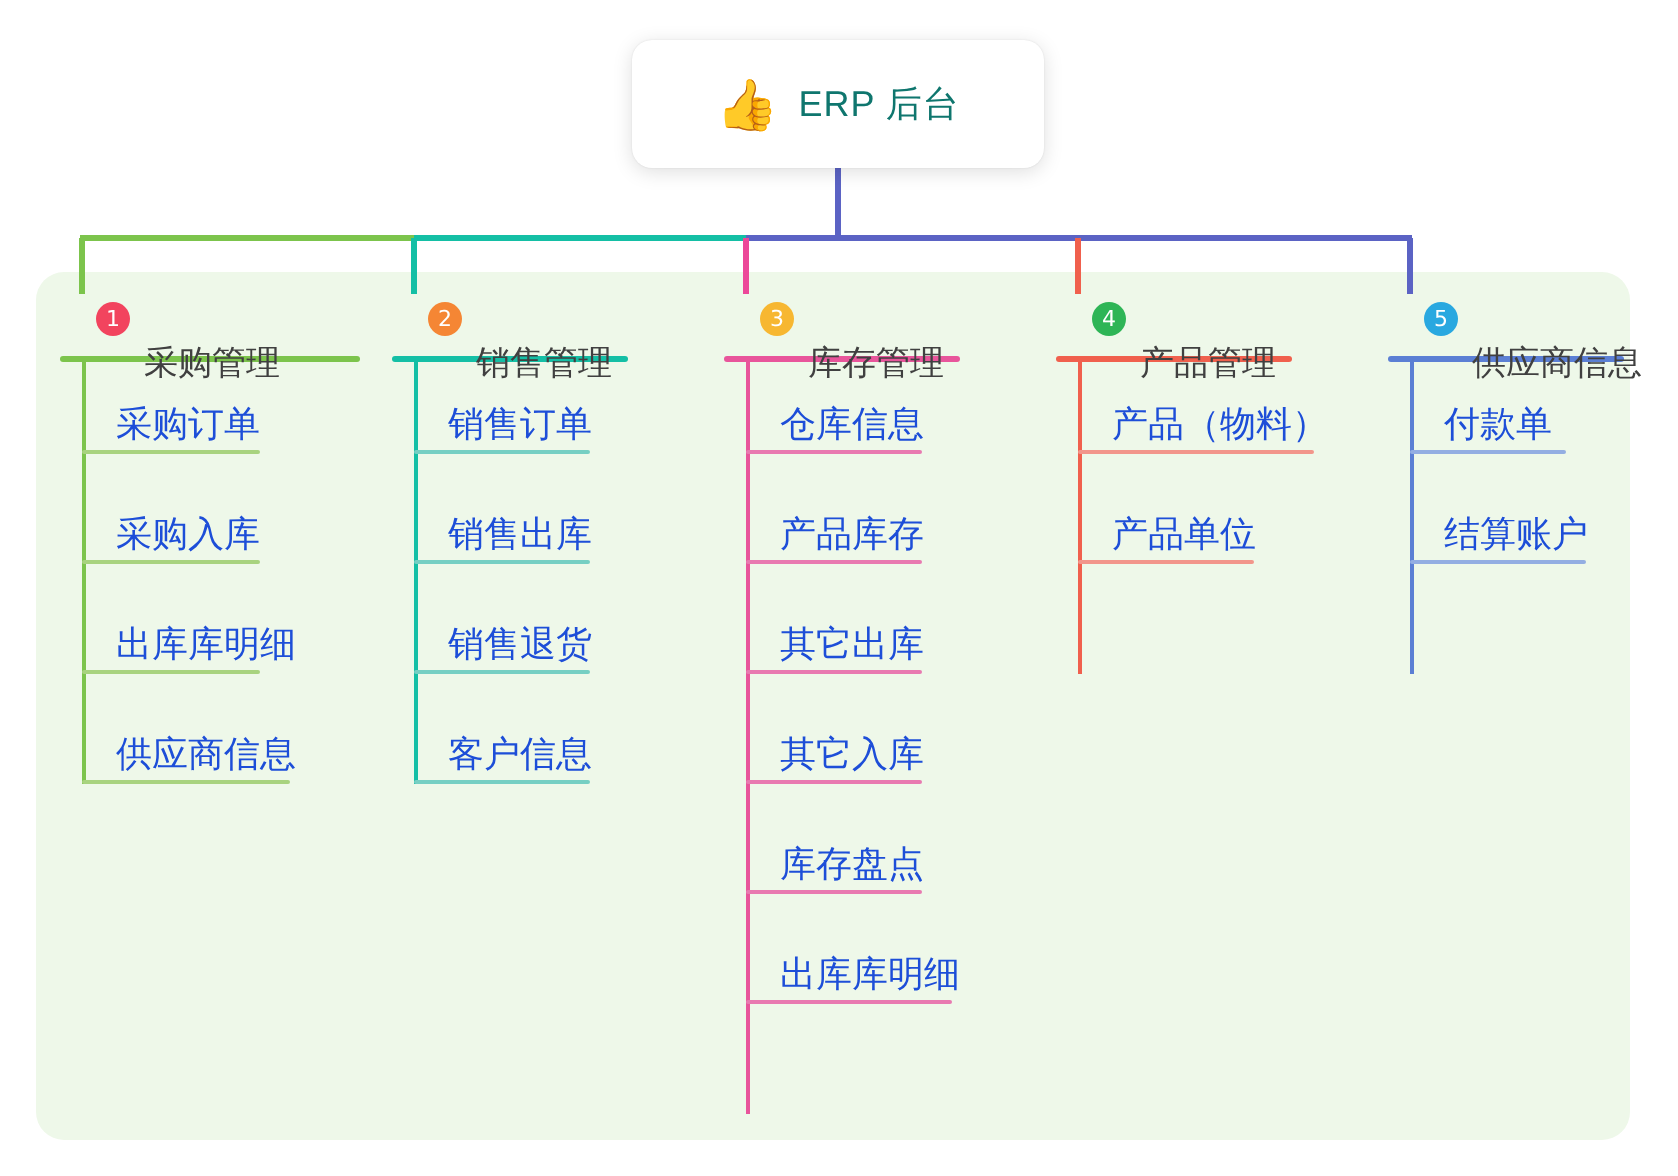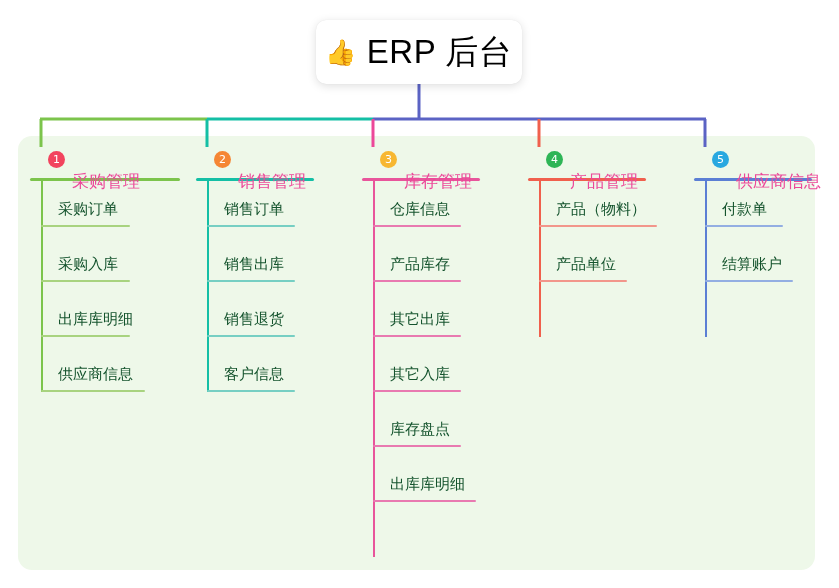--- a/index.html
+++ b/index.html
@@ -34,22 +34,22 @@
     justify-content: center;
     gap: 10px;
     z-index: 6;
   }
   #root-emoji {
     font-size: 25px;
     line-height: 1;
     font-family: "DejaVu Sans", sans-serif;
   }
   #root-title {
-    font-size: 33px;
-    color: #000000;
+    font-size: 18px;
+    color: #0f766e;
     letter-spacing: 0.5px;
     white-space: nowrap;
   }
 
   
   #connectors {
     position: absolute;
     left: 0;
     top: 0;
     width: 839px;
@@ -96,21 +96,21 @@
     border-radius: 50%;
     color: #ffffff;
     font-size: 11px;
     line-height: 17px;
     text-align: center;
     font-family: "DejaVu Sans", sans-serif;
     flex: 0 0 auto;
   }
   .branch-title {
     font-size: 17px;
-    color: #ec4899;
+    color: #404040;
     white-space: nowrap;
     margin-top: 44px;
   }
   .head-rule {
     height: 3px;
     margin-top: 7px;
     border-radius: 2px;
   }
   .branch-items {
     position: relative;
@@ -124,22 +124,22 @@
   }
   .item {
     position: relative;
     height: 55px;
     box-sizing: border-box;
   }
   .item-label {
     position: absolute;
     left: 28px;
     top: 19px;
-    font-size: 15px;
-    color: #14532d;
+    font-size: 18px;
+    color: #1d4ed8;
     white-space: nowrap;
   }
   .item-rule {
     position: absolute;
     left: 11px;
     top: 44px;
     height: 2px;
     border-radius: 1px;
   }
 </style>

